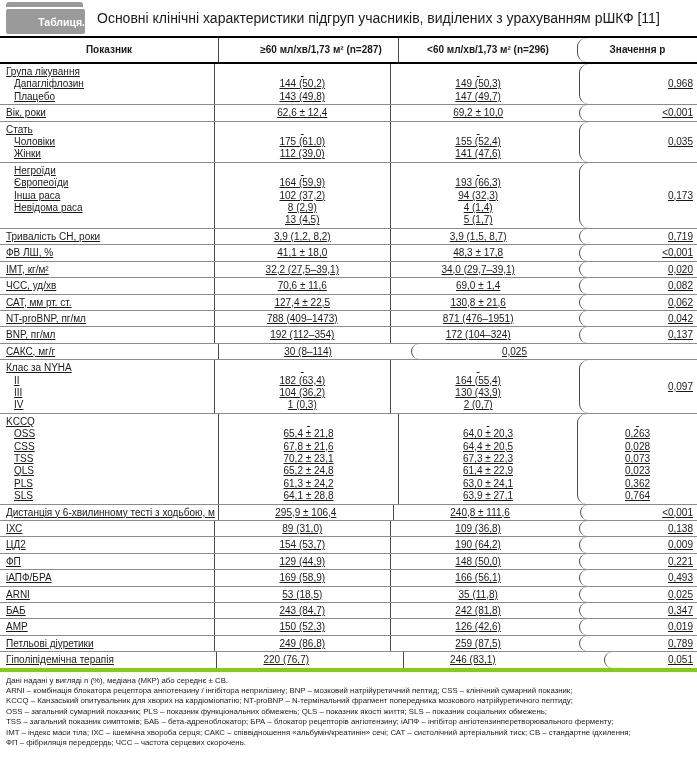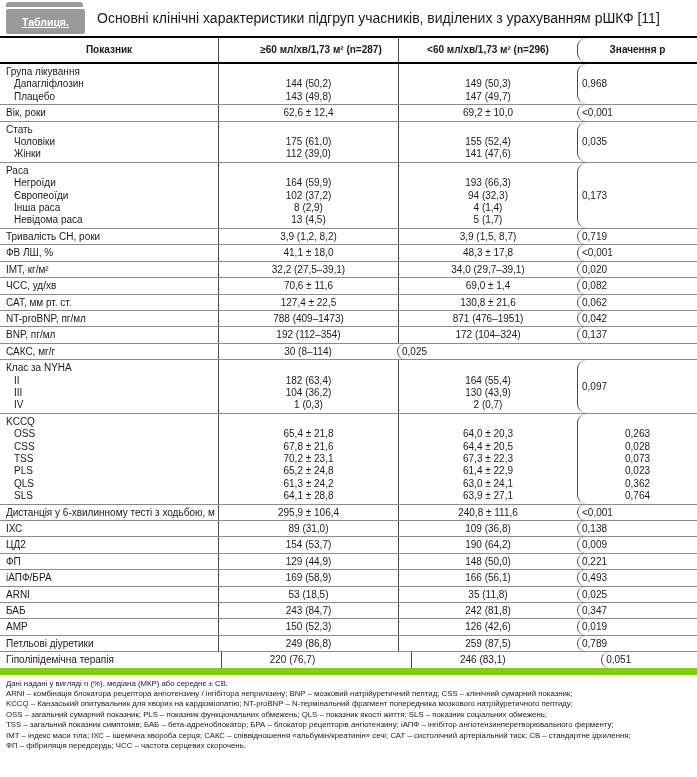--- a/index.html
+++ b/index.html
@@ -7,40 +7,40 @@
     position:relative;
     width:697px;height:777px;
     font-family:"Liberation Sans","DejaVu Sans",sans-serif;
     color:#1a1a1a;background:#ffffff;
     overflow:hidden;
   }
   
   .header-area{position:relative;height:36px;}
   .tab-strip{position:absolute;left:6px;top:2px;width:77px;height:5px;background:#9a9a9a;border-radius:3px 3px 0 0;}
   .tab-box{position:absolute;left:6px;top:9px;width:79px;height:25px;background:#9a9a9a;color:#ffffff;
-    font-weight:bold;font-size:10.5px;display:flex;align-items:center;justify-content:center;border-radius:2px;text-decoration:underline;}
+    font-weight:bold;font-size:10.5px;display:flex;align-items:center;justify-content:flex-end;border-radius:2px;}
   .doc-title{position:absolute;left:97px;top:0;height:36px;right:4px;display:flex;align-items:center;font-size:14px;}
   
-  .table{border-top:2px solid #000;border-bottom:7px solid #84cc16;width:697px;box-sizing:border-box;}
+  .table{border-top:2px solid #000;border-bottom:4px solid #84cc16;width:697px;box-sizing:border-box;}
   .thead{display:flex;border-bottom:2px solid #000;font-weight:bold;}
   .hcell{box-sizing:border-box;display:flex;align-items:center;justify-content:center;text-align:center;
     font-size:10px;line-height:12px;padding:6px 2px;}
   .c1{width:218px;}
   .c2{width:180px;padding-left:27px;}
   .c3{width:179px;}
   .c4{width:120px;border-radius:9px;}
   .c2,.c3,.c4{border-left:1px solid #4a4a4a;}
-  .group{display:flex;border-bottom:1px solid #8c8c8c;}
+  .group{display:flex;border-bottom:1px solid #8c8c8c;text-decoration:underline;}
   .tbody .group:last-child{border-bottom:none;gap:48px;}
   .cell{box-sizing:border-box;padding:2px 4px 1px 4px;font-size:10px;line-height:12.4px;}
   .cell.c1{text-align:left;padding-left:6px;}
   .cell.center{text-align:center;}
   .line{min-height:12.4px;white-space:nowrap;}
   .line.indent{padding-left:8px;}
-  .pc{display:flex;align-items:center;justify-content:flex-start;}
+  .pc{display:flex;align-items:center;justify-content:flex-end;margin-left:14px;}
   .pline{white-space:nowrap;}
   
   .footnotes{padding:4px 6px 0 6px;font-size:7.8px;line-height:10.4px;}
   .fline{white-space:nowrap;}
 </style>
 </head>
 <body>
 
 <div class="page">
 
@@ -109,21 +109,20 @@
             <div class="line">&nbsp;</div>
             <div class="line">155 (52,4)</div>
             <div class="line">141 (47,6)</div>
           </div>
           <div class="cell c4 center pc">
             <div class="pline">0,035</div>
           </div>
         </div>
         <div class="group">
           <div class="cell c1">
-            <div class="line">Раса</div>
             <div class="line indent">Негроїди</div>
             <div class="line indent">Європеоїди</div>
             <div class="line indent">Інша раса</div>
             <div class="line indent">Невідома раса</div>
           </div>
           <div class="cell c2 center">
             <div class="line">&nbsp;</div>
             <div class="line">164 (59,9)</div>
             <div class="line">102 (37,2)</div>
             <div class="line">8 (2,9)</div>
@@ -271,22 +270,22 @@
           <div class="cell c4 center pc">
             <div class="pline">0,097</div>
           </div>
         </div>
         <div class="group">
           <div class="cell c1">
             <div class="line">KCCQ</div>
             <div class="line indent">OSS</div>
             <div class="line indent">CSS</div>
             <div class="line indent">TSS</div>
+            <div class="line indent">QLS</div>
             <div class="line indent">PLS</div>
-            <div class="line indent">QLS</div>
             <div class="line indent">SLS</div>
           </div>
           <div class="cell c2 center">
             <div class="line">&nbsp;</div>
             <div class="line">65,4 ± 21,8</div>
             <div class="line">67,8 ± 21,6</div>
             <div class="line">70,2 ± 23,1</div>
             <div class="line">65,2 ± 24,8</div>
             <div class="line">61,3 ± 24,2</div>
             <div class="line">64,1 ± 28,8</div>

